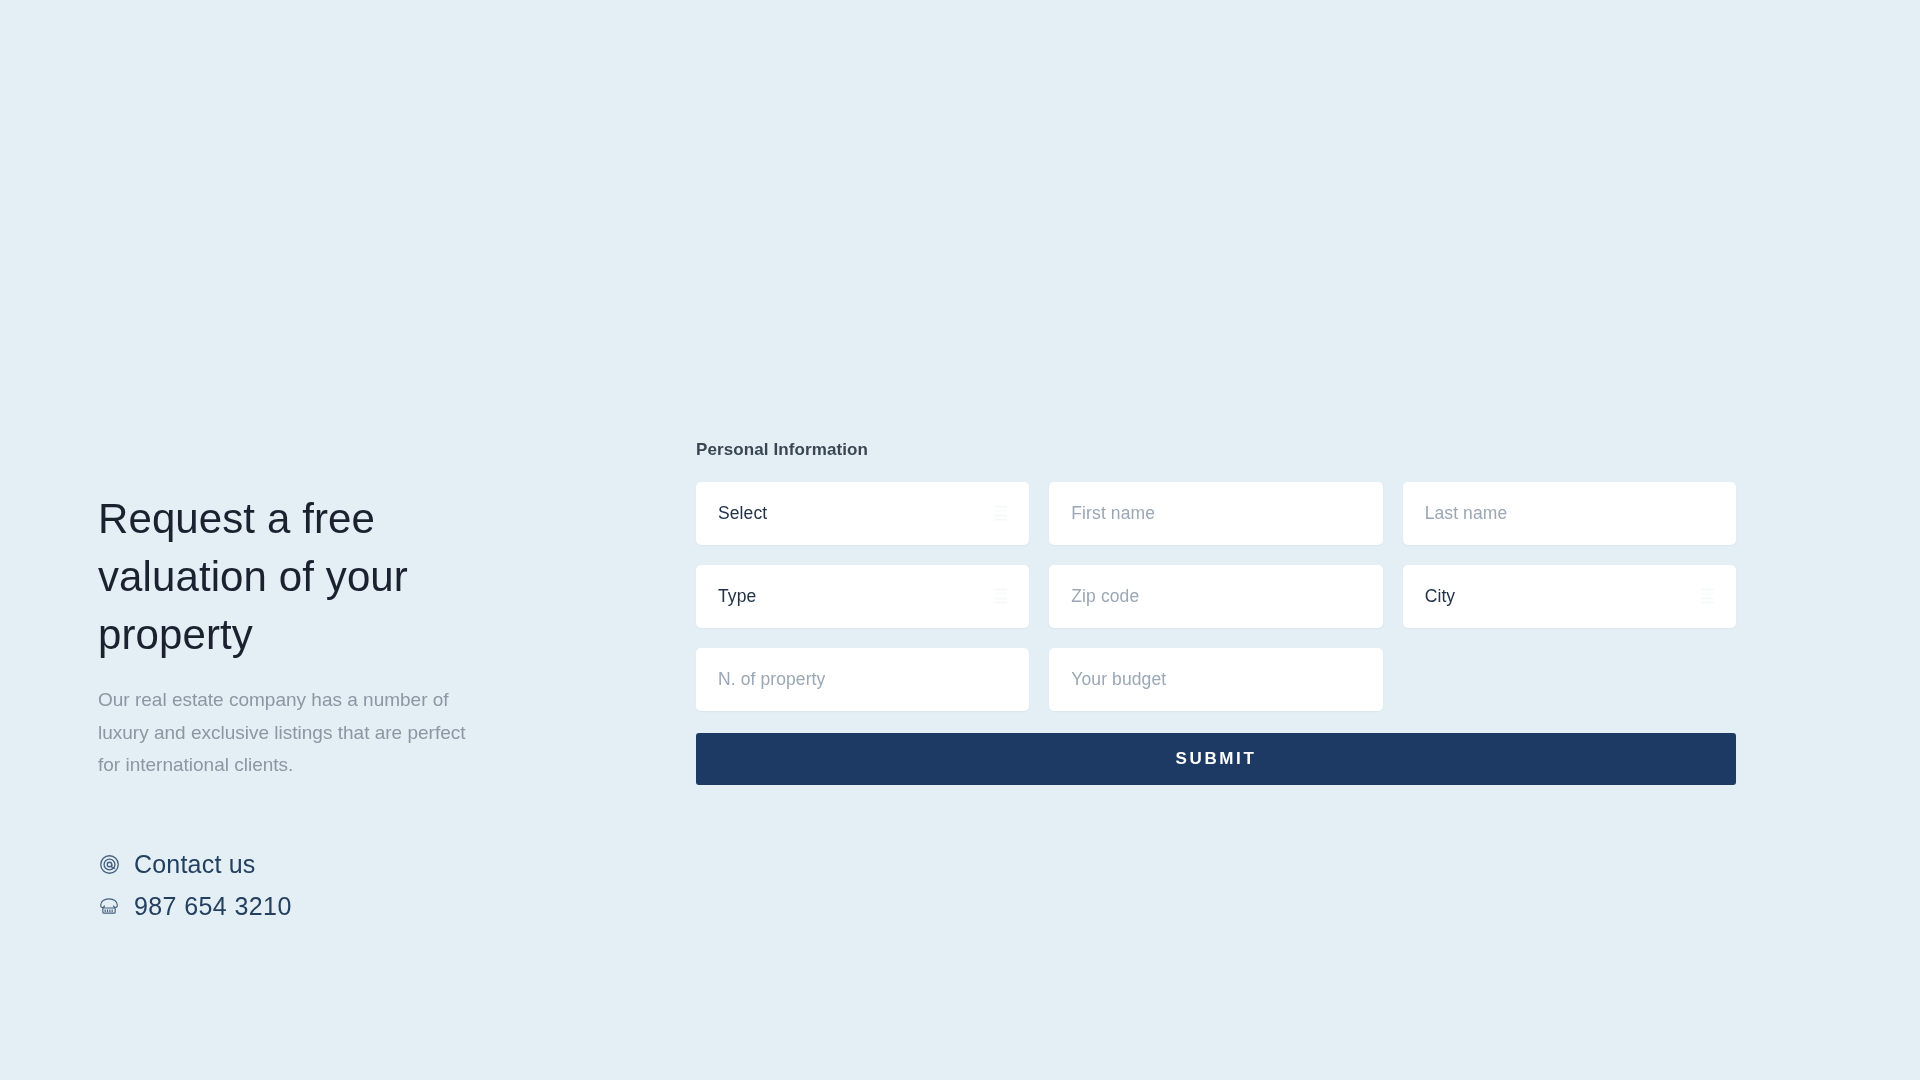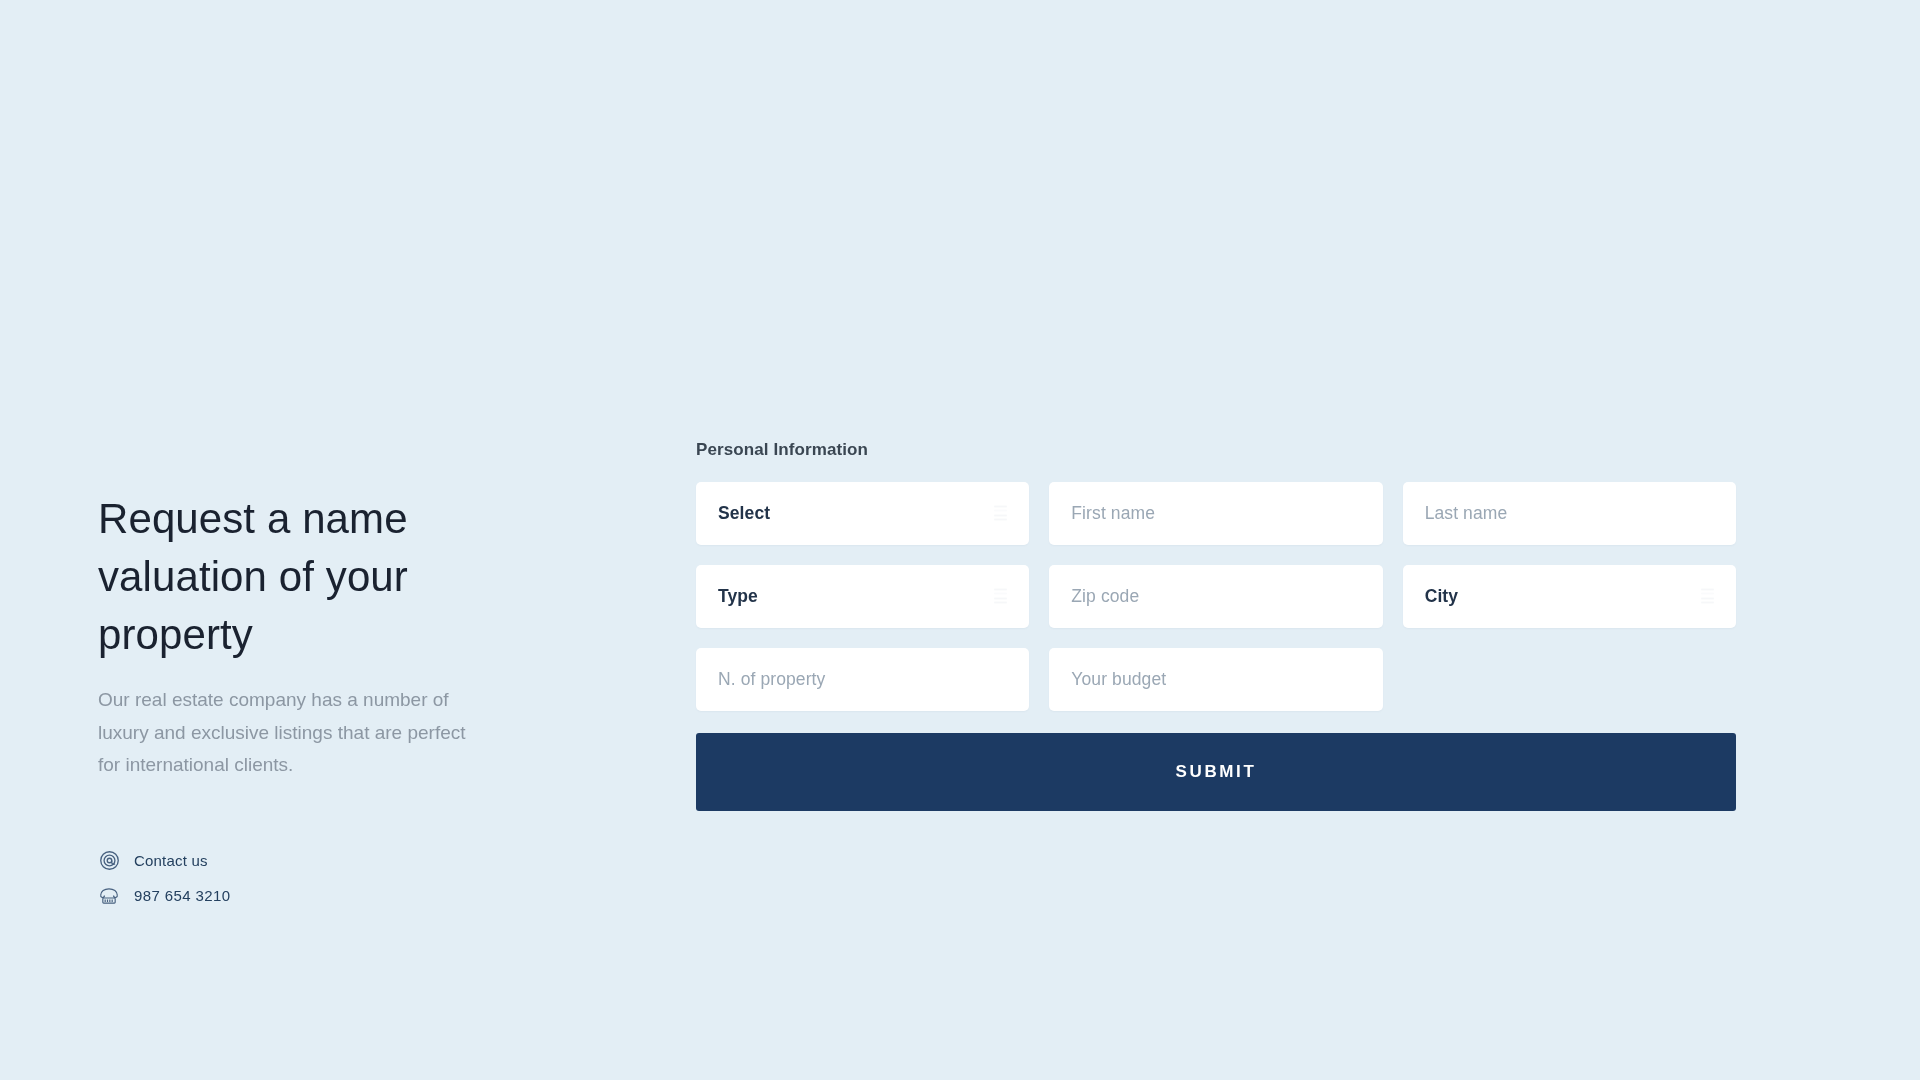--- a/index.html
+++ b/index.html
@@ -57,21 +57,21 @@
     width: 22px;
     height: 22px;
     display: inline-flex;
     align-items: center;
     justify-content: center;
     flex: 0 0 22px;
     color: #47607f;
   }
   .contact-icon svg { display: block; }
   .contact-text {
-    font-size: 15px;
+    font-size: 25px;
     color: #24405f;
     font-weight: 500;
     letter-spacing: 0.2px;
   }
   .contact-text.phone { font-weight: 500; letter-spacing: 0.4px; }
 
   
   .form-col {
     position: absolute;
     left: 696px;
@@ -108,21 +108,21 @@
     box-shadow: 0 1px 2px rgba(30, 60, 95, 0.04);
   }
   .field .value {
     font-size: 17.5px;
     color: #9aa7b4;
     font-weight: 400;
     letter-spacing: 0.1px;
   }
   .field.is-select .value {
     color: #223349;
-    font-weight: 700;
+    font-weight: 400;
   }
 
   .select-marker {
     position: absolute;
     right: 22px;
     top: 50%;
     transform: translateY(-50%);
     width: 13px;
     height: 17px;
     opacity: 0.5;
@@ -134,42 +134,42 @@
     margin-bottom: 2.6px;
     border-radius: 1px;
   }
   .select-marker span:nth-child(2) { background: #f6f8fa; }
   .select-marker span:nth-child(3) { background: #eef1f4; }
   .select-marker span:last-child { margin-bottom: 0; }
 
   .submit-btn {
     margin-top: 22px;
     width: 100%;
-    height: 78px;
+    height: 52px;
     background: #1c3a63;
     border: none;
     border-radius: 3px;
     color: #ffffff;
     font-family: "Liberation Sans", sans-serif;
     font-size: 17px;
     font-weight: 600;
     letter-spacing: 2.6px;
     cursor: pointer;
     display: flex;
     align-items: center;
     justify-content: center;
   }
 </style>
 </head>
 <body>
 
 <div class="page">
 
   <div class="left-col">
-    <h1 class="headline">Request a name valuation of your property</h1>
+    <h1 class="headline">Request a free valuation of your property</h1>
     <p class="lede">Our real estate company has a number of luxury and exclusive listings that are perfect for international clients.</p>
 
     <div class="contact-block">
 
       <div class="contact-row">
         <span class="contact-icon">
           <svg width="21" height="21" viewBox="0 0 24 24" fill="none" stroke="currentColor" stroke-width="1.5">
             <circle cx="12" cy="12" r="10"></circle>
             <circle cx="12" cy="12" r="6.2"></circle>
             <circle cx="12" cy="12" r="2.6"></circle>

